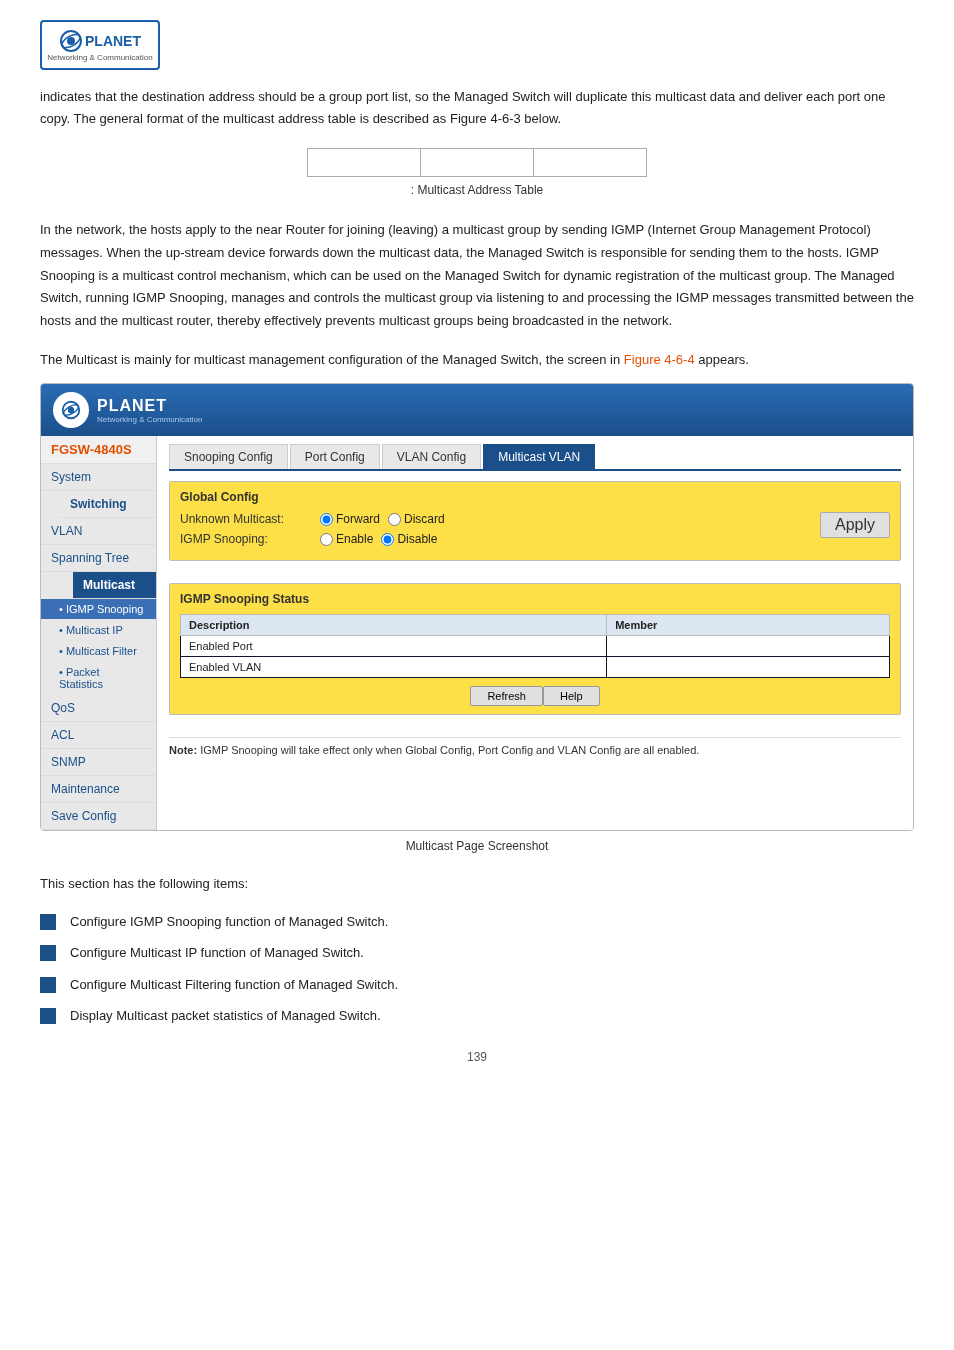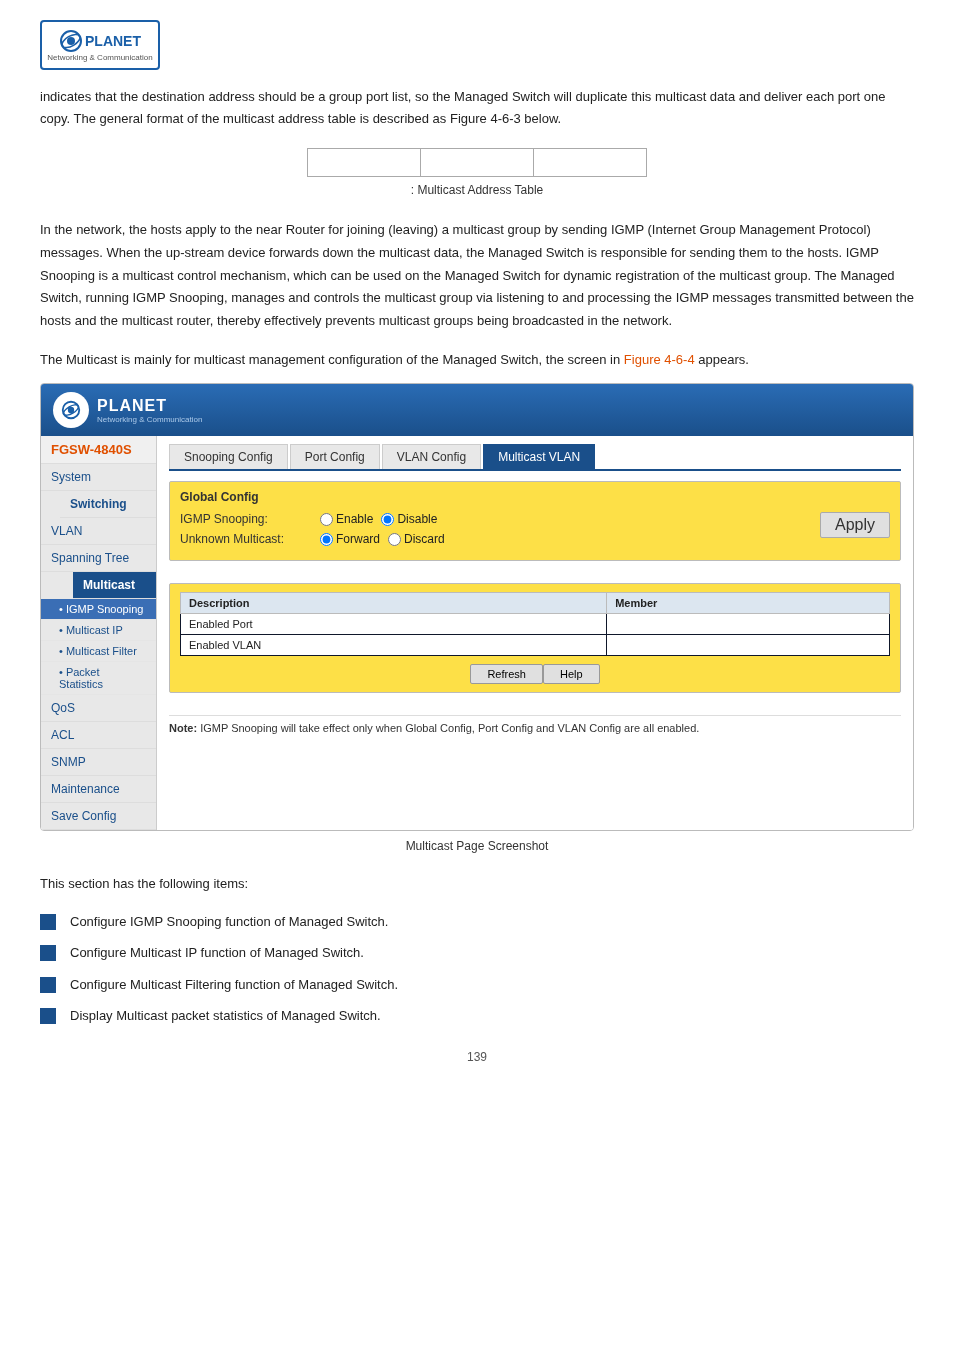--- a/index.html
+++ b/index.html
@@ -411,49 +411,50 @@
         <div class="tab active">
           <span>Multicast VLAN</span>
         </div>
       </div>
 
       <div class="section-box">
         <div class="section-title">Global Config</div>
         <div style="position:relative;">
           <button class="apply-btn">Apply</button>
           <div class="form-row">
+            <span class="form-label">Unknown Multicast:</span>
+            <div class="radio-group">
+              <label class="radio-option">
+                <input type="radio" name="unknown_multicast" checked="" style="">
+                <span>Forward</span>
+              </label>
+              <label class="radio-option">
+                <input type="radio" name="unknown_multicast" style="">
+                <span>Discard</span>
+              </label>
+            </div>
+          </div>
+          <div class="form-row">
             <span class="form-label">IGMP Snooping:</span>
             <div class="radio-group">
               <label class="radio-option">
                 <input type="radio" name="igmp_snooping" style="">
                 <span>Enable</span>
               </label>
               <label class="radio-option">
                 <input type="radio" name="igmp_snooping" checked="" style="">
                 <span>Disable</span>
               </label>
             </div>
           </div>
-          <div class="form-row">
-            <span class="form-label">Unknown Multicast:</span>
-            <div class="radio-group">
-              <label class="radio-option">
-                <input type="radio" name="unknown_multicast" checked="" style="">
-                <span>Forward</span>
-              </label>
-              <label class="radio-option">
-                <input type="radio" name="unknown_multicast" style="">
-                <span>Discard</span>
-              </label>
-            </div>
-          </div>
         </div>
       </div>
 
       <div class="section-box">
+        <div class="section-title">IGMP Snooping Status</div>
         <table class="status-table">
           <thead>
             <tr>
               <th>Description</th>
               <th>Member</th>
             </tr>
           </thead>
           <tbody>
             <tr>
               <td>Enabled Port</td>

